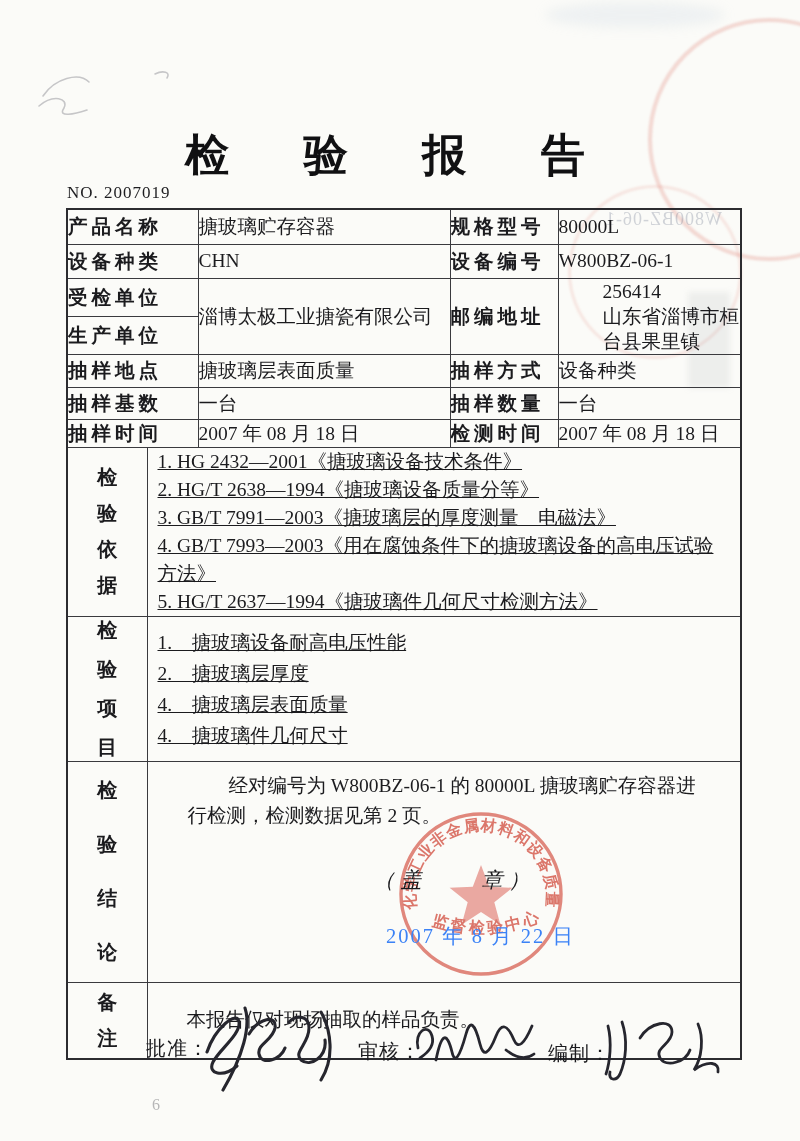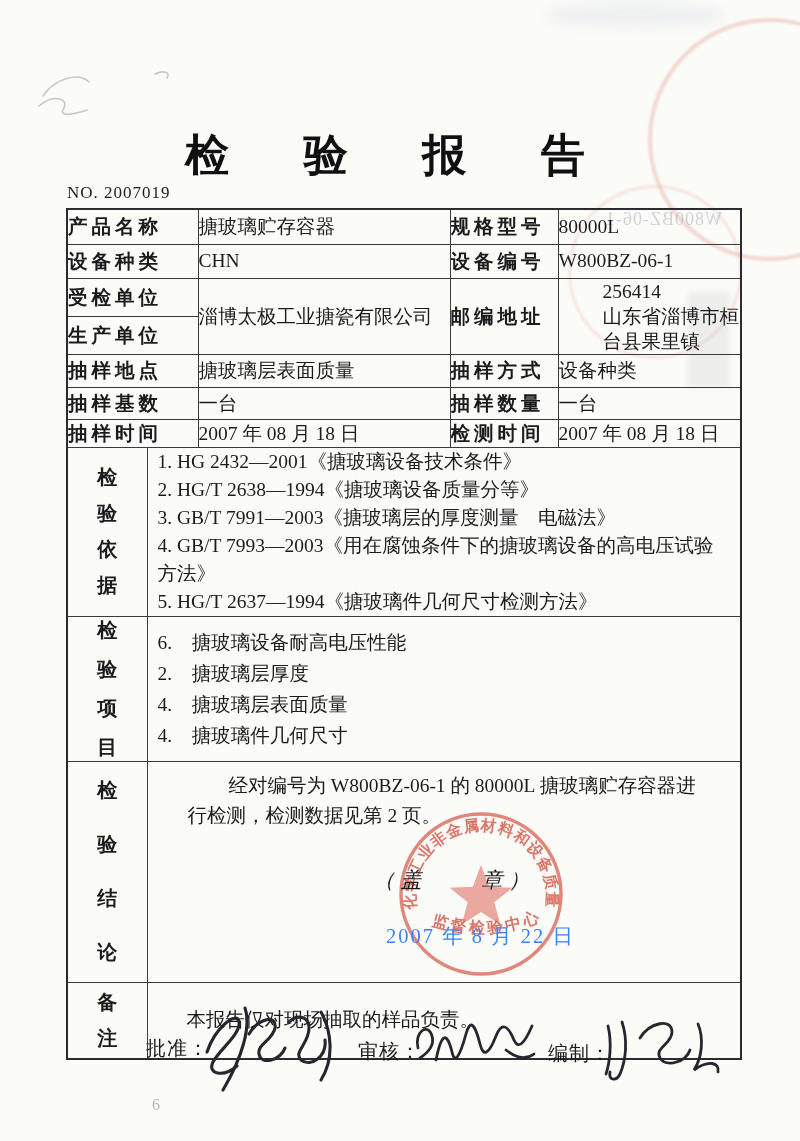--- a/index.html
+++ b/index.html
@@ -36,21 +36,21 @@
     font-family:"Liberation Sans","DejaVu Sans",sans-serif;
     font-weight:700;font-size:19px;letter-spacing:4px;padding-left:10px;
   }
   td.val{padding-left:12px;}
   td.vlab{text-align:center;}
   .vstack{display:flex;flex-direction:column;align-items:center;justify-content:center;height:100%;
     font-family:"Liberation Sans","DejaVu Sans",sans-serif;font-weight:700;font-size:20px;}
   .gap-s{gap:9px}.gap-m{gap:12px}.gap-l{gap:27px}.gap-xs{gap:9px}
   .addr-line{display:block;line-height:25px;padding-left:44px;}
   .list{padding:0 10px 0 10px;line-height:28px;font-size:19.5px;}
-  .list span{display:block;}
+  .list span{display:block;text-decoration:underline;}
   .list.items{line-height:31px;}
   td.section-content{vertical-align:middle;}
   
   .concl-cell{position:relative;vertical-align:top !important;}
   .concl-text{padding:9px 41px 0 40px;text-indent:2.1em;line-height:30px;font-size:19.5px;}
   .seal-note{position:absolute;left:226px;top:104px;width:214px;text-align:left;
     font-size:21px;letter-spacing:6px;color:#1b1b1e;z-index:3;font-style:italic;}
   .seal-date{position:absolute;left:216px;top:160px;width:234px;text-align:center;
     font-size:20.5px;letter-spacing:2px;color:#3b82f6;z-index:3;}
   .stamp{position:absolute;left:226px;top:32px;width:214px;height:204px;z-index:2;opacity:.92;}
@@ -169,21 +169,21 @@
       <td class="vlab">
         <div class="vstack gap-m">
           <span>检</span>
           <span>验</span>
           <span>项</span>
           <span>目</span>
         </div>
       </td>
       <td colspan="4" class="section-content">
         <div class="list items">
-          <span>6.　搪玻璃设备耐高电压性能</span>
+          <span>1.　搪玻璃设备耐高电压性能</span>
           <span>2.　搪玻璃层厚度</span>
           <span>4.　搪玻璃层表面质量</span>
           <span>4.　搪玻璃件几何尺寸</span>
         </div>
       </td>
     </tr>
 
     <tr style="height:221px">
       <td class="vlab">
         <div class="vstack gap-l">

